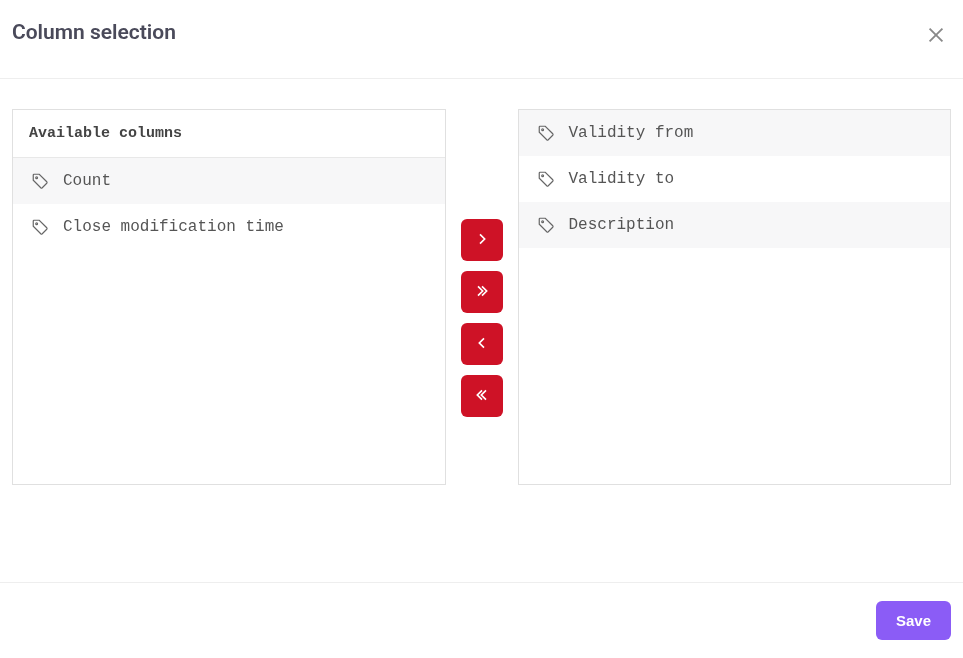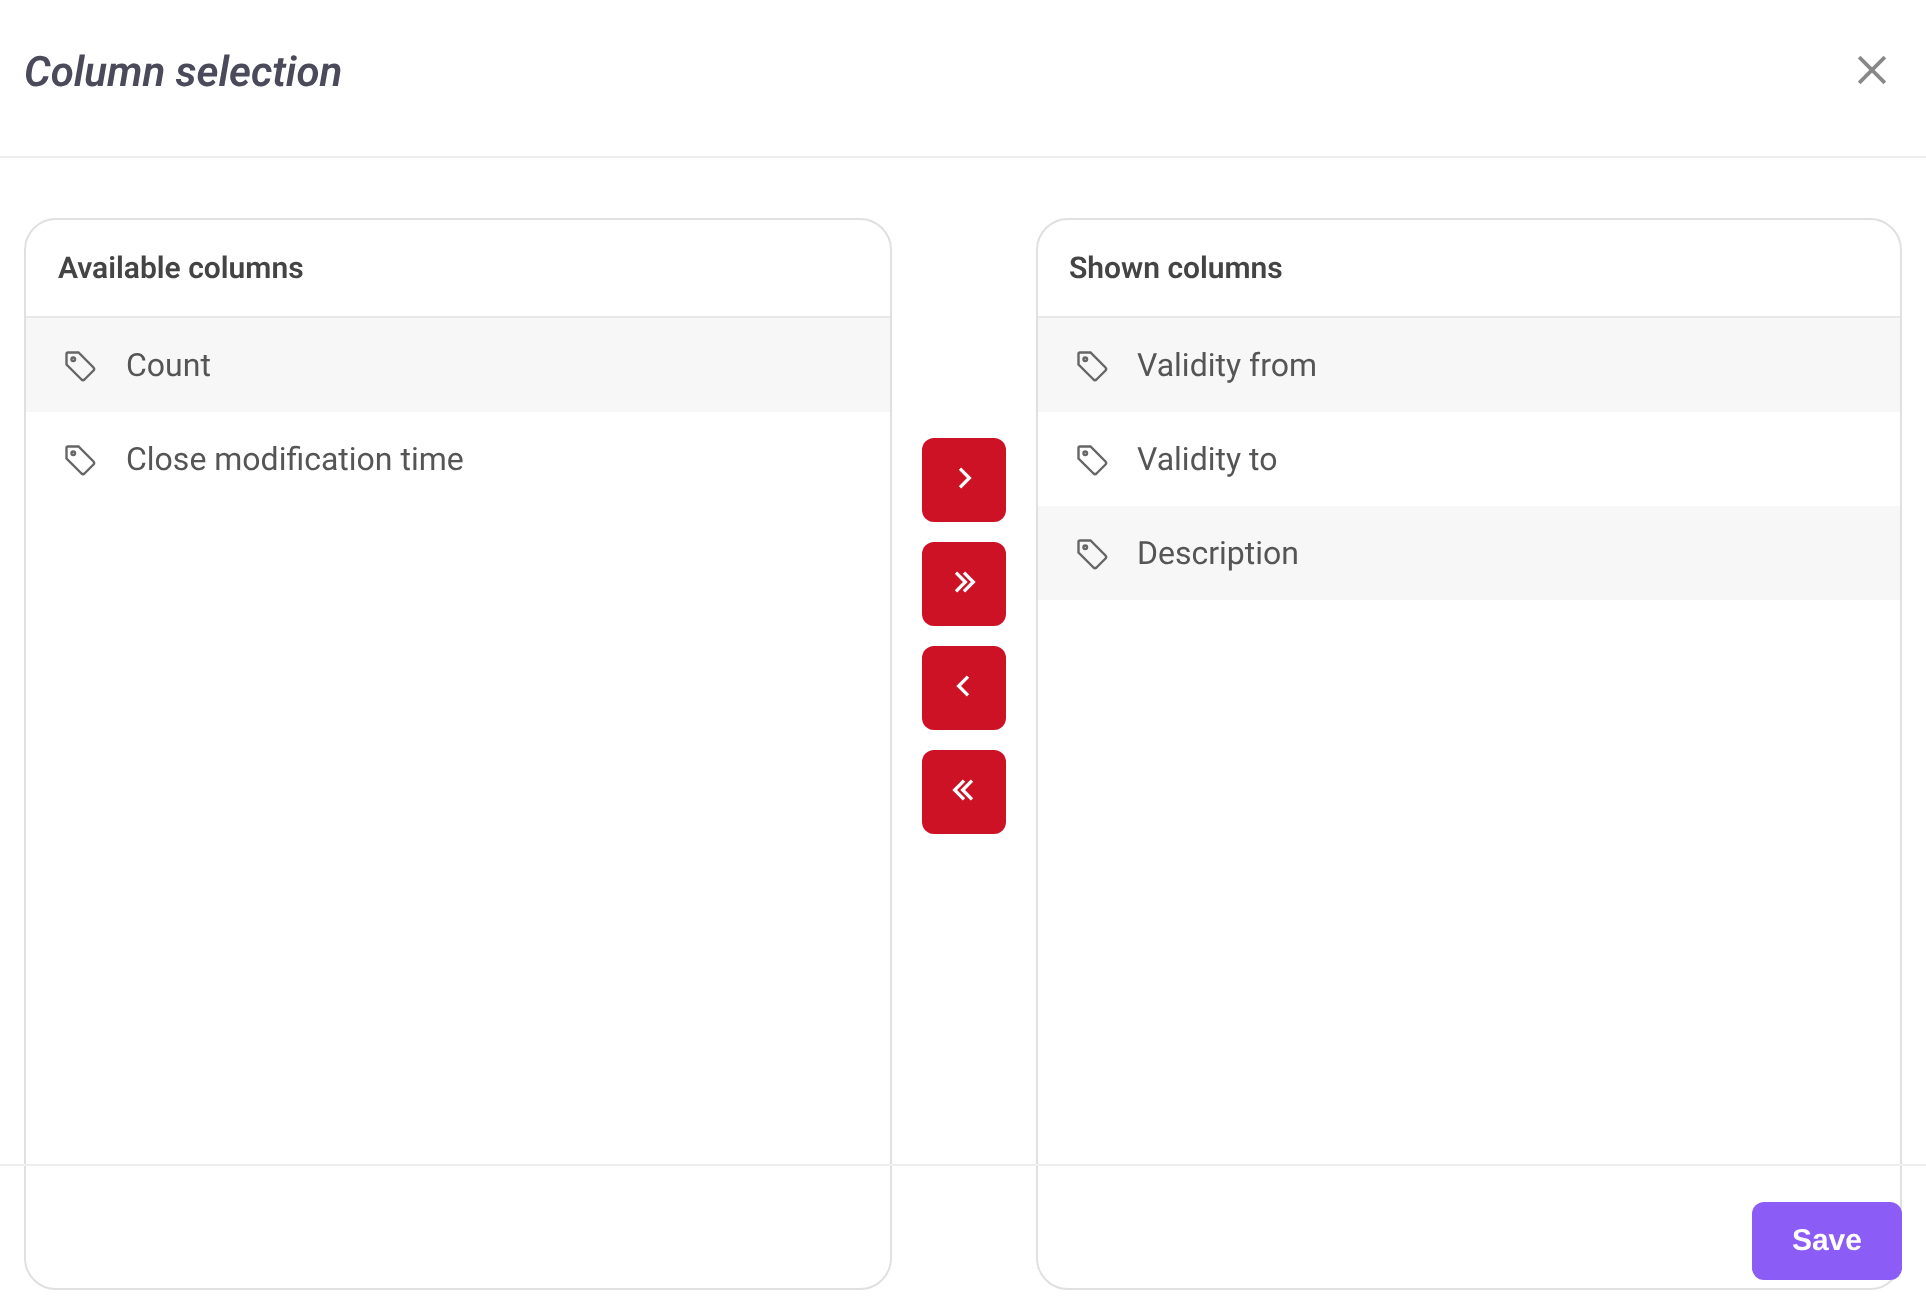--- a/index.html
+++ b/index.html
@@ -13,23 +13,22 @@
       background: #ffffff;
       width: 963px;
       height: 658px;
       overflow: hidden;
       position: relative;
     }
 
     .modal-header {
       display: flex;
       justify-content: space-between;
-      align-items: center;
+      align-items: flex-start;
       padding: 20px 12px 24px 12px;
-      font-style: italic;
     }
 
     .modal-title {
       font-size: 21px;
       font-weight: 600;
       color: #4a4a5a;
     }
 
     .close-x {
       cursor: pointer;
@@ -50,24 +49,25 @@
 
     .modal-body {
       padding: 30px 12px 10px 12px;
       display: flex;
       align-items: stretch;
     }
 
     .panel {
       flex: 1;
       border: 1px solid #e0e0e0;
-      border-radius: 16px;
+      border-radius: 0;
       background: #fff;
-      height: 536px;
+      height: 376px;
       overflow: hidden;
+      font-family: Liberation Mono, monospace;
     }
 
     .panel-header {
       padding: 15px 16px;
       font-size: 15px;
       font-weight: 600;
       color: #444;
       border-bottom: 1px solid #e8e8e8;
     }
 
@@ -238,21 +238,20 @@
       <span>
         <svg viewBox="0 0 24 24">
             <polyline points="18 5 11 12 18 19"></polyline>
             <polyline points="12 5 5 12 12 19"></polyline>
           </svg>
       </span>
     </button>
   </div>
 
   <div class="panel">
-    <div class="panel-header">Shown columns</div>
     <ul class="panel-list">
       <li>
         <span class="tag-icon">
           <svg viewBox="0 0 24 24">
               <path d="M3 11 L3 4 A1 1 0 0 1 4 3 L11 3 L21 13 A1.5 1.5 0 0 1 21 15 L15 21 A1.5 1.5 0 0 1 13 21 Z"></path>
               <circle cx="7.5" cy="7.5" r="1.2"></circle>
             </svg>
         </span>
         <span>Validity from</span>
       </li>

